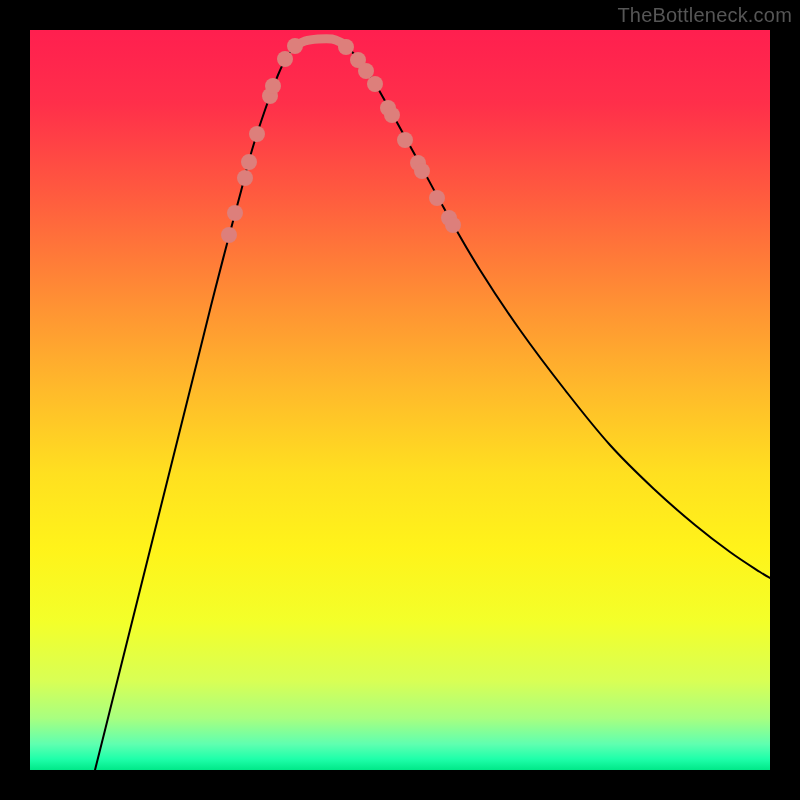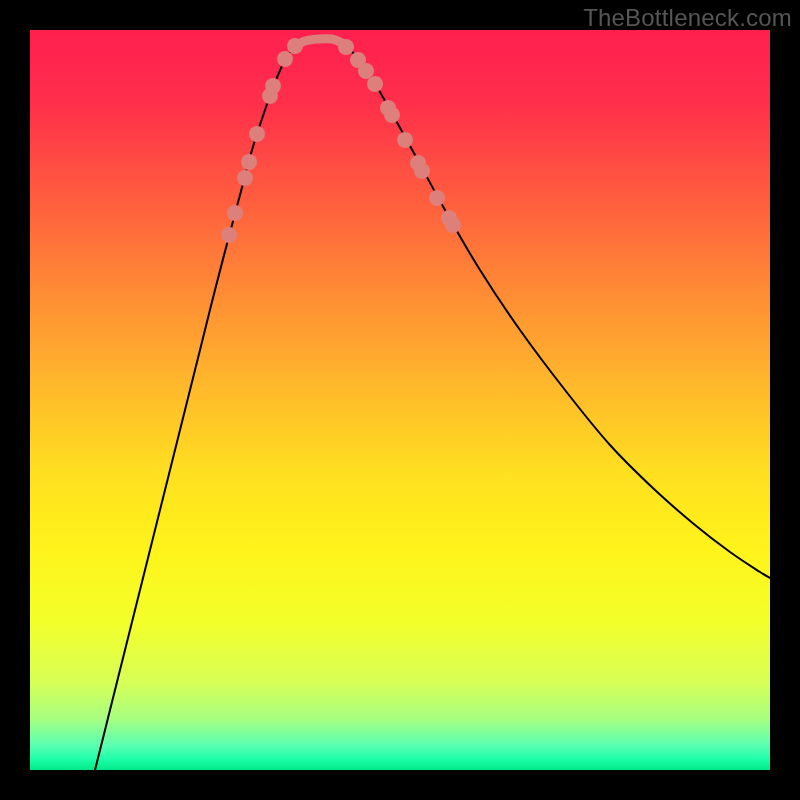--- a/index.html
+++ b/index.html
@@ -15,21 +15,21 @@
     position: relative;
     width: 800px;
     height: 800px;
     background: #000;
   }
   .watermark {
     position: absolute;
     top: 4px;
     right: 8px;
     color: #565656;
-    font-size: 24px;
+    font-size: 20px;
     font-weight: 400;
     letter-spacing: 0.2px;
     z-index: 10;
   }
   svg {
     display: block;
   }
 </style>
 </head>
 <body>

